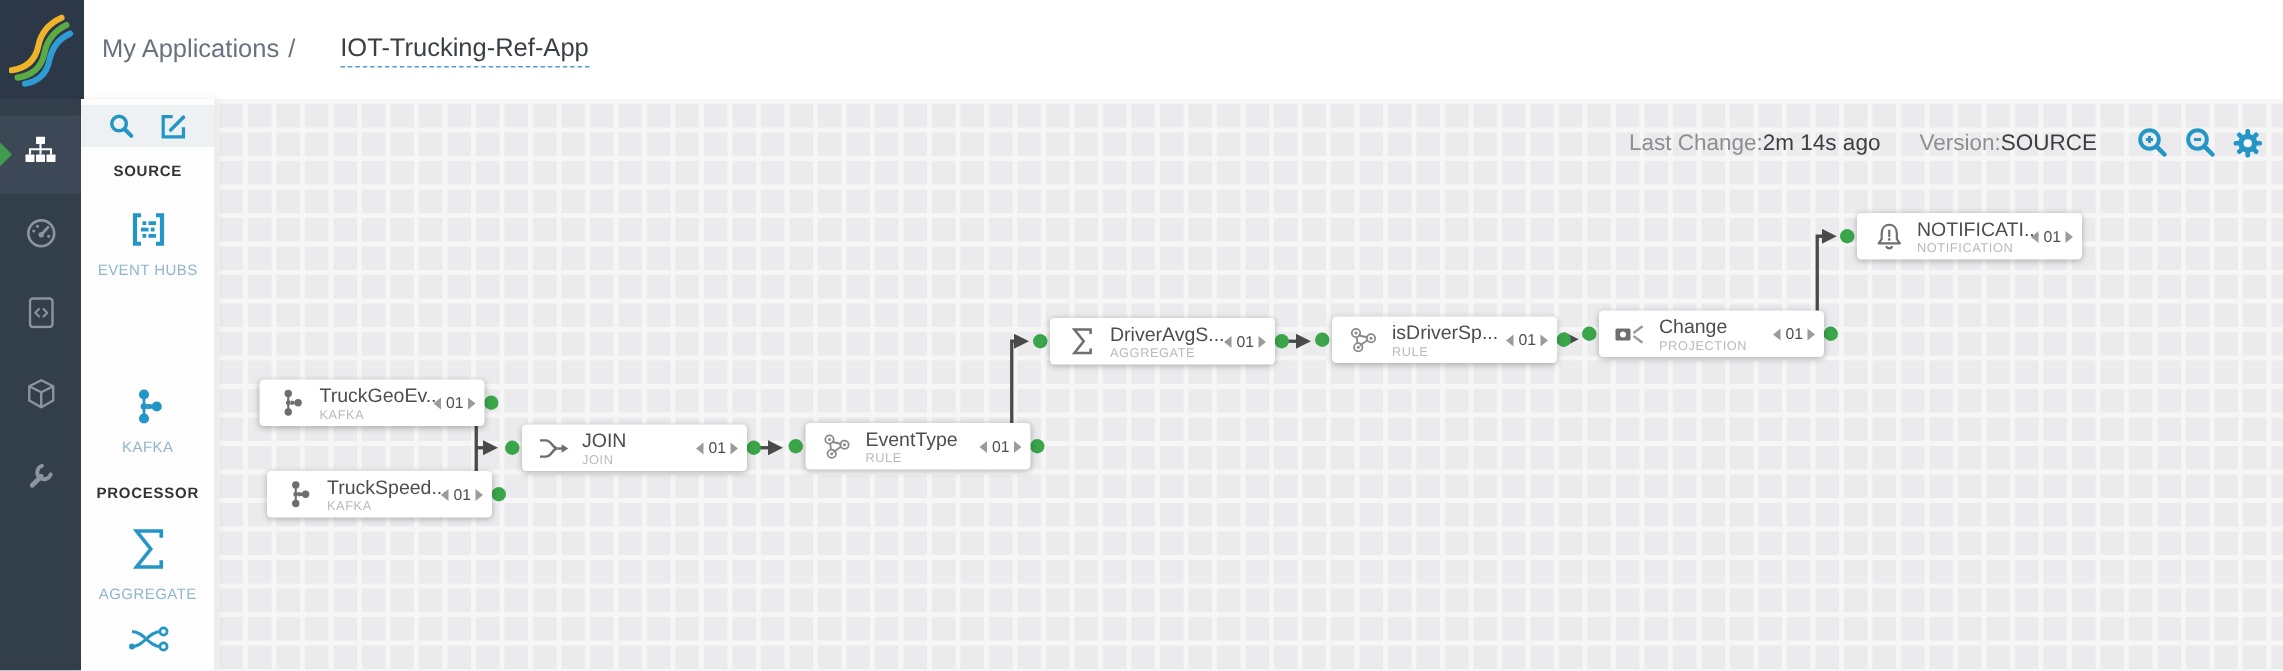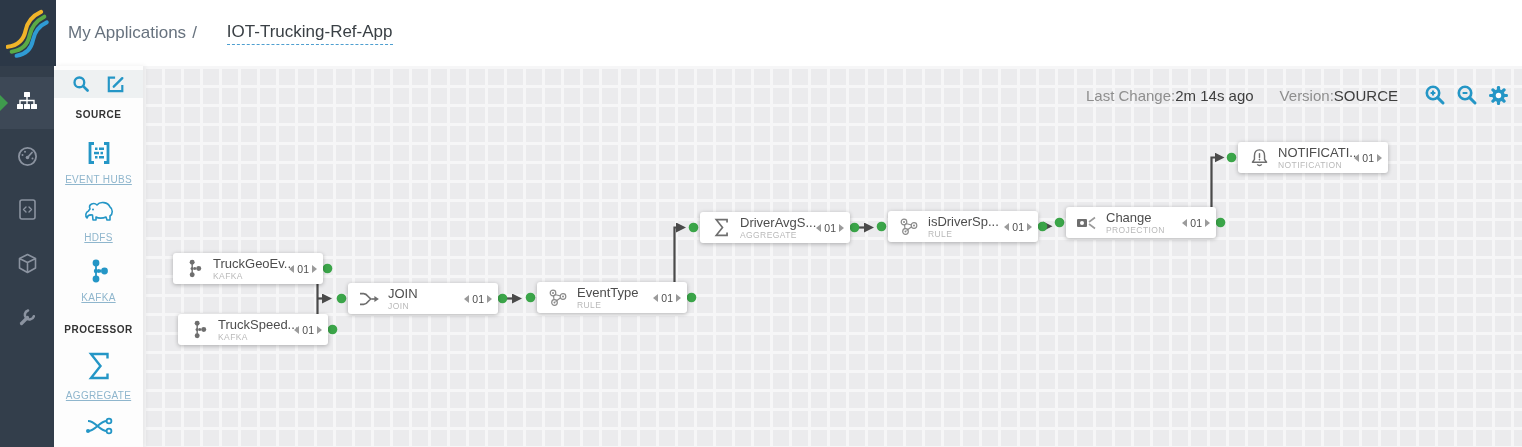--- a/index.html
+++ b/index.html
@@ -27,21 +27,21 @@
 
   
   .palette { position:absolute; left:54px; top:66px; width:89px; height:381px; background:#fdfdfd;
              box-shadow:2px 0 5px rgba(0,0,0,.07); z-index:5; }
   .pal-strip { position:absolute; left:0; top:4px; width:89px; height:28px; background:#eef1f2;
                display:flex; align-items:center; justify-content:space-around; padding:0 10px; }
   .pal-section { position:absolute; width:89px; text-align:center; font-size:10px; font-weight:bold;
                  color:#333; letter-spacing:.5px; }
   .pal-item { position:absolute; width:89px; display:flex; flex-direction:column; align-items:center;
               cursor:grab; }
-  .pal-label { font-size:10px; color:#8fb6cd; letter-spacing:.3px; margin-top:4px; white-space:nowrap;text-decoration:underline; }
+  .pal-label { font-size:10px; color:#8fb6cd; letter-spacing:.3px; margin-top:4px; white-space:nowrap; }
 
   
   .canvas { position:absolute; left:143px; top:66px; width:1379px; height:381px;
             background-color:#ebebed;
             background-image:
               linear-gradient(to right,#f6f6f7 3px, transparent 3px),
               linear-gradient(to bottom,#f6f6f7 3px, transparent 3px);
             background-size:19px 19px; }
   .edge-layer { position:absolute; left:0; top:0; z-index:1; }
 
@@ -166,29 +166,20 @@
           <rect x="8" y="11.8" width="5" height="2.5"></rect>
             <rect x="14.5" y="11.8" width="2.5" height="2.5"></rect>
           <rect x="9" y="16" width="2.5" height="2.5"></rect>
             <rect x="13" y="16" width="5" height="2.5"></rect>
         </g>
       </svg>
     </span>
     <span class="pal-label">EVENT HUBS</span>
   </div>
 
-  <div class="pal-item" style="top:134px">
-    <span>
-      <svg width="30" height="24" viewBox="0 0 30 24">
-        <path d="M6,9 C4,4 10,2 13,5 C16,1 24,2 26,7 C29,9 29,14 26,16 L26,20 L23,20 L22,17 C19,18.5 14,18.5 12,17 L12,20 L9,20 L8.5,15 C5,14.5 3.5,15.5 3,18 C1,16 1.5,12 4.5,11 C5,10 5.5,9.5 6,9 Z" fill="none" stroke="#2496c6" stroke-width="1.6" stroke-linejoin="round"></path>
-        <circle cx="9" cy="9.5" r="1" fill="#2496c6"></circle>
-      </svg>
-    </span>
-    <span class="pal-label">HDFS</span>
-  </div>
 
   <div class="pal-item" style="top:192px">
     <span>
       <svg width="22" height="26" viewBox="0 0 22 26">
         <g fill="#2496c6">
           <circle cx="8" cy="5" r="3.4"></circle>
             <circle cx="8" cy="21" r="3.4"></circle>
             <circle cx="16.5" cy="13" r="3.4"></circle>
             <circle cx="8" cy="13" r="2.2"></circle>
         </g>

